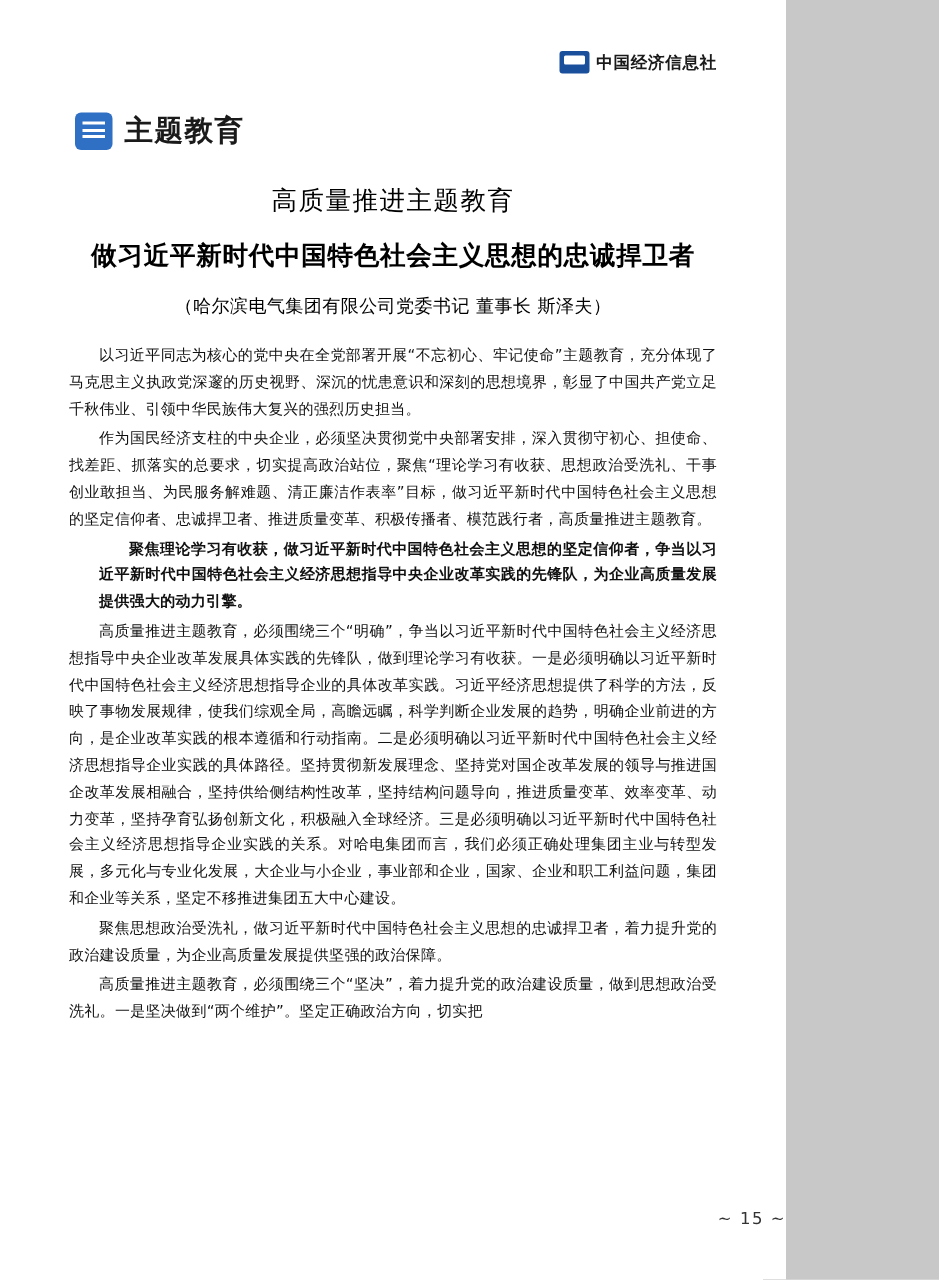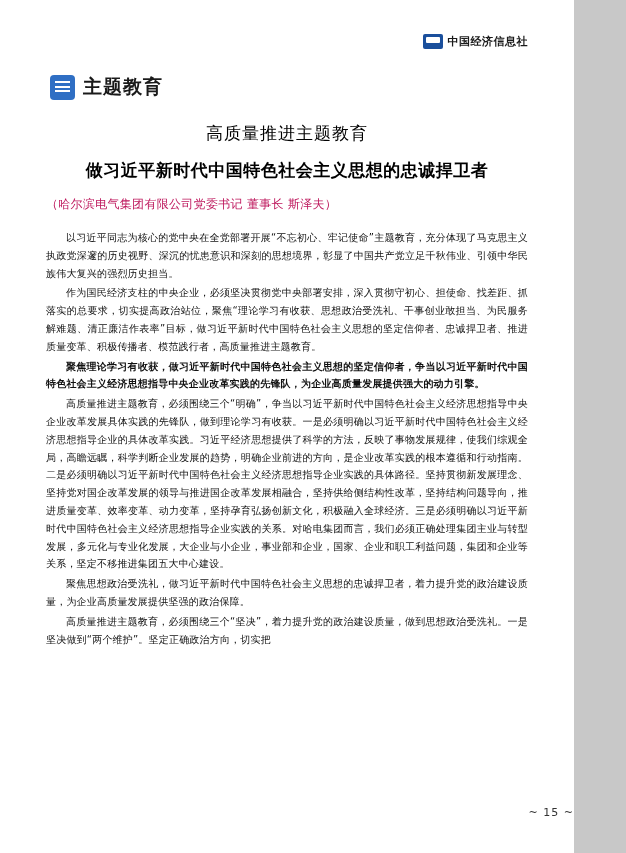--- a/index.html
+++ b/index.html
@@ -5,21 +5,21 @@
   html, body {
     margin: 0;
     padding: 0;
     background: #c8c8c8;
   }
   body {
     font-family: "Liberation Sans", sans-serif;
   }
   .page {
     position: relative;
-    width: 574px;
+    width: 524px;
     height: 853px;
     background: #ffffff;
     overflow: hidden;
     box-sizing: border-box;
   }
   .page-inner {
     position: absolute;
     left: 0;
     top: 0;
     right: 0;
@@ -110,40 +110,42 @@
   .title-sub {
     text-align: center;
     font-family: "DejaVu Sans", sans-serif;
     font-size: 17px;
     font-weight: bold;
     color: #000;
     letter-spacing: 0.5px;
     margin: 0 0 14px 0;
   }
   .byline {
+    text-align: center;
     font-family: "DejaVu Sans", sans-serif;
     font-size: 12px;
-    color: #be185d;
+    color: #000000;
     margin: 0 0 16px 0;
     letter-spacing: 0.3px;
   }
 
   
   .body-text p {
     font-family: "DejaVu Sans", sans-serif;
     font-size: 10px;
     line-height: 1.78;
     color: #111;
     margin: 0 0 2px 0;
     text-indent: 2em;
     text-align: justify;
     letter-spacing: 0.2px;
   }
   .body-text p.bold {
     font-weight: bold;
+    margin-left: 20px;
   }
 
   
   .footer {
     position: absolute;
     left: 0;
     right: 0;
     bottom: 34px;
     text-align: right;
     font-family: "DejaVu Sans", sans-serif;

